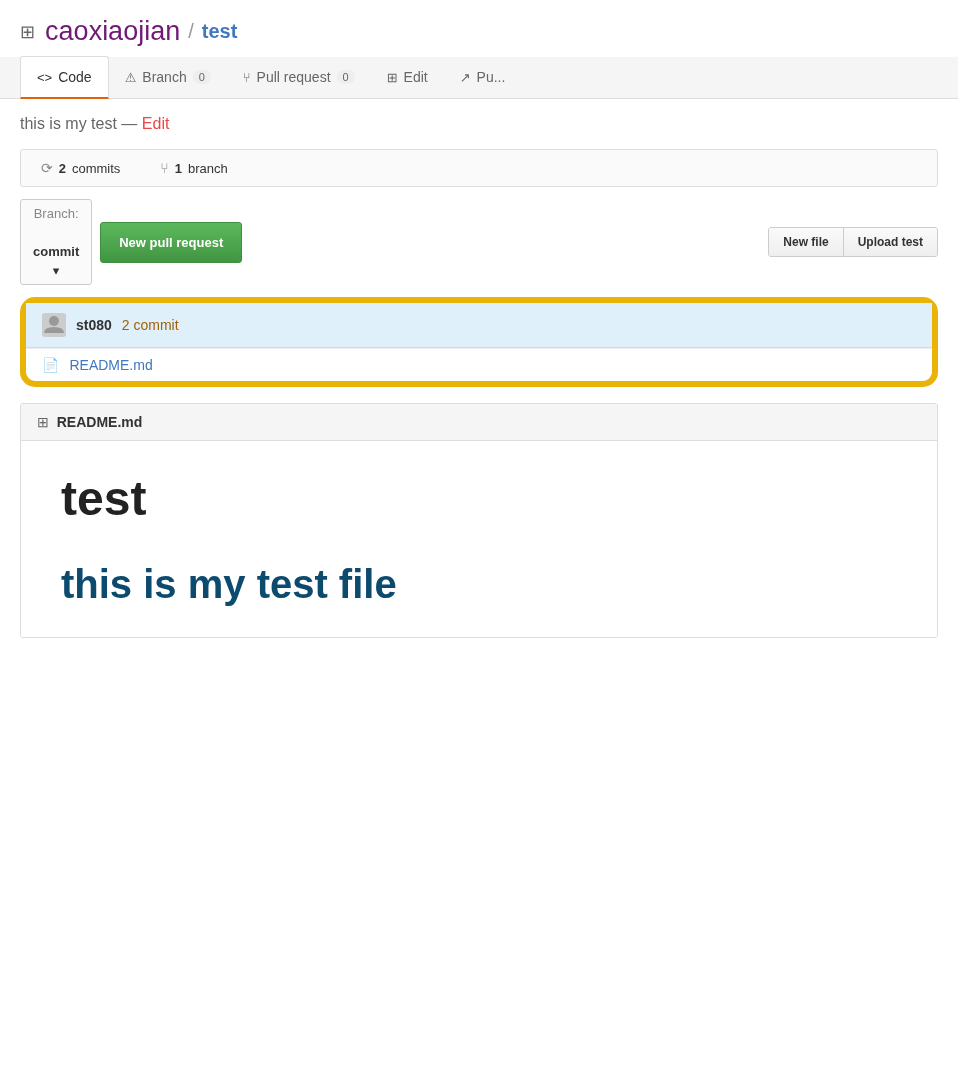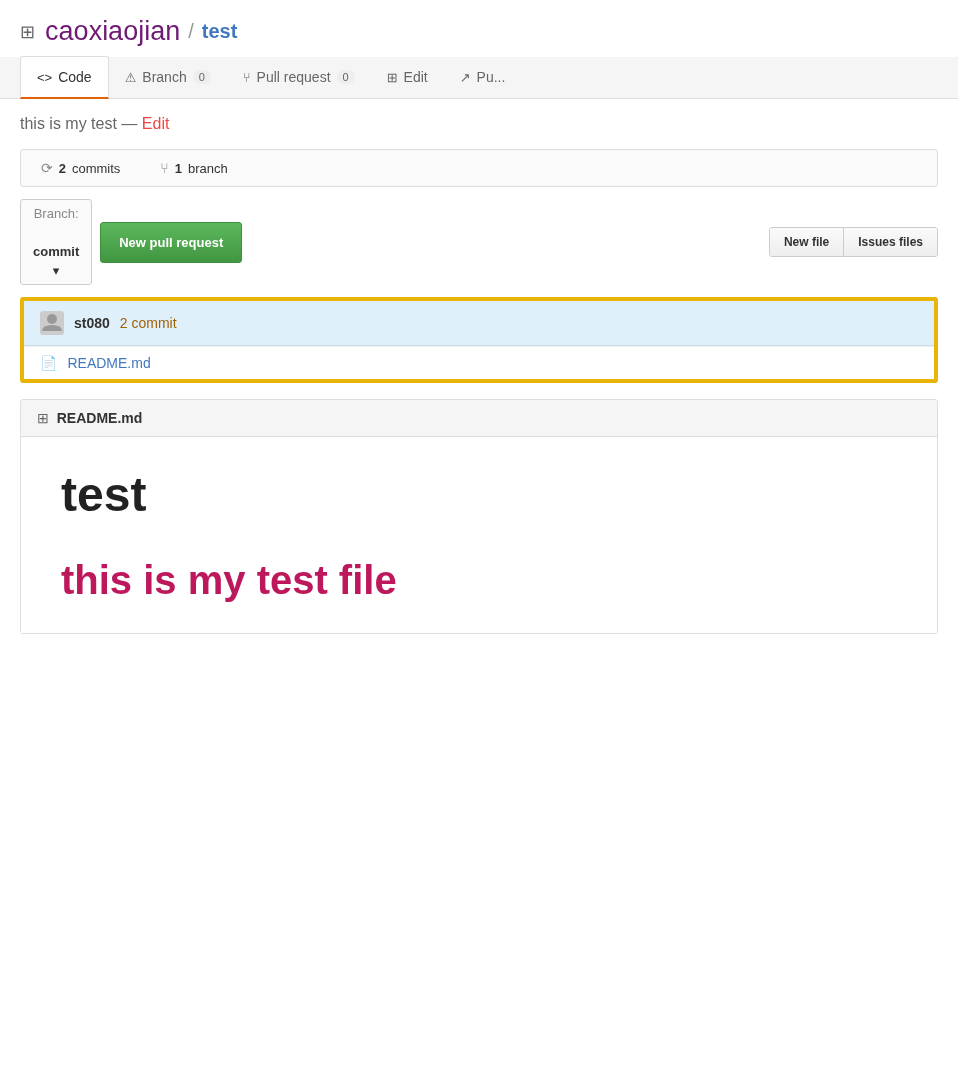--- a/index.html
+++ b/index.html
@@ -177,22 +177,22 @@
       border-radius: 0;
     }
     .btn-group .btn-default:last-child {
       border-right: none;
     }
     .spacer { flex: 1; }
 
     
     .file-list {
       margin: 7px 20px;
-      border: 4px solid #eab308;
-      border-radius: 3px;
+      border: 6px solid #eab308;
+      border-radius: 15px;
     }
     .commit-bar {
       display: flex;
       align-items: center;
       gap: 10px;
       padding: 10px 16px;
       background: #dff0fa;
       border-bottom: 1px solid #c8dfe8;
     }
     .commit-avatar {
@@ -262,21 +262,21 @@
     }
     .readme-h1 {
       font-size: 48px;
       font-weight: 700;
       color: #222;
       margin-bottom: 30px;
     }
     .readme-h2 {
       font-size: 40px;
       font-weight: 700;
-      color: #be185d;
+      color: #0c4a6e;
       margin-top: 36px;
     }
   </style>
 </head>
 <body>
 
 <div class="repo-header">
   <span class="repo-icon">⊞</span>
   <a class="repo-owner">caoxiaojian</a>
   <span class="repo-separator">/</span>
@@ -331,21 +331,21 @@
   <div class="branch-selector">
     <span class="branch-label">Branch:</span>
     <span>&nbsp;</span>
     <span class="branch-name">commit</span>
     <span> ▾</span>
   </div>
   <button class="btn-green">New pull request</button>
   <div class="spacer"></div>
   <div class="btn-group">
     <button class="btn-default">New file</button>
-    <button class="btn-default">Issues files</button>
+    <button class="btn-default">Upload test</button>
   </div>
 </div>
 
 <div class="file-list">
 
   <div class="commit-bar">
     <div class="commit-avatar">
       <svg width="24" height="24" viewBox="0 0 24 24" fill="#999">
         <circle cx="12" cy="8" r="5"></circle>
         <path d="M2 20 Q2 14 12 14 Q22 14 22 20"></path>

